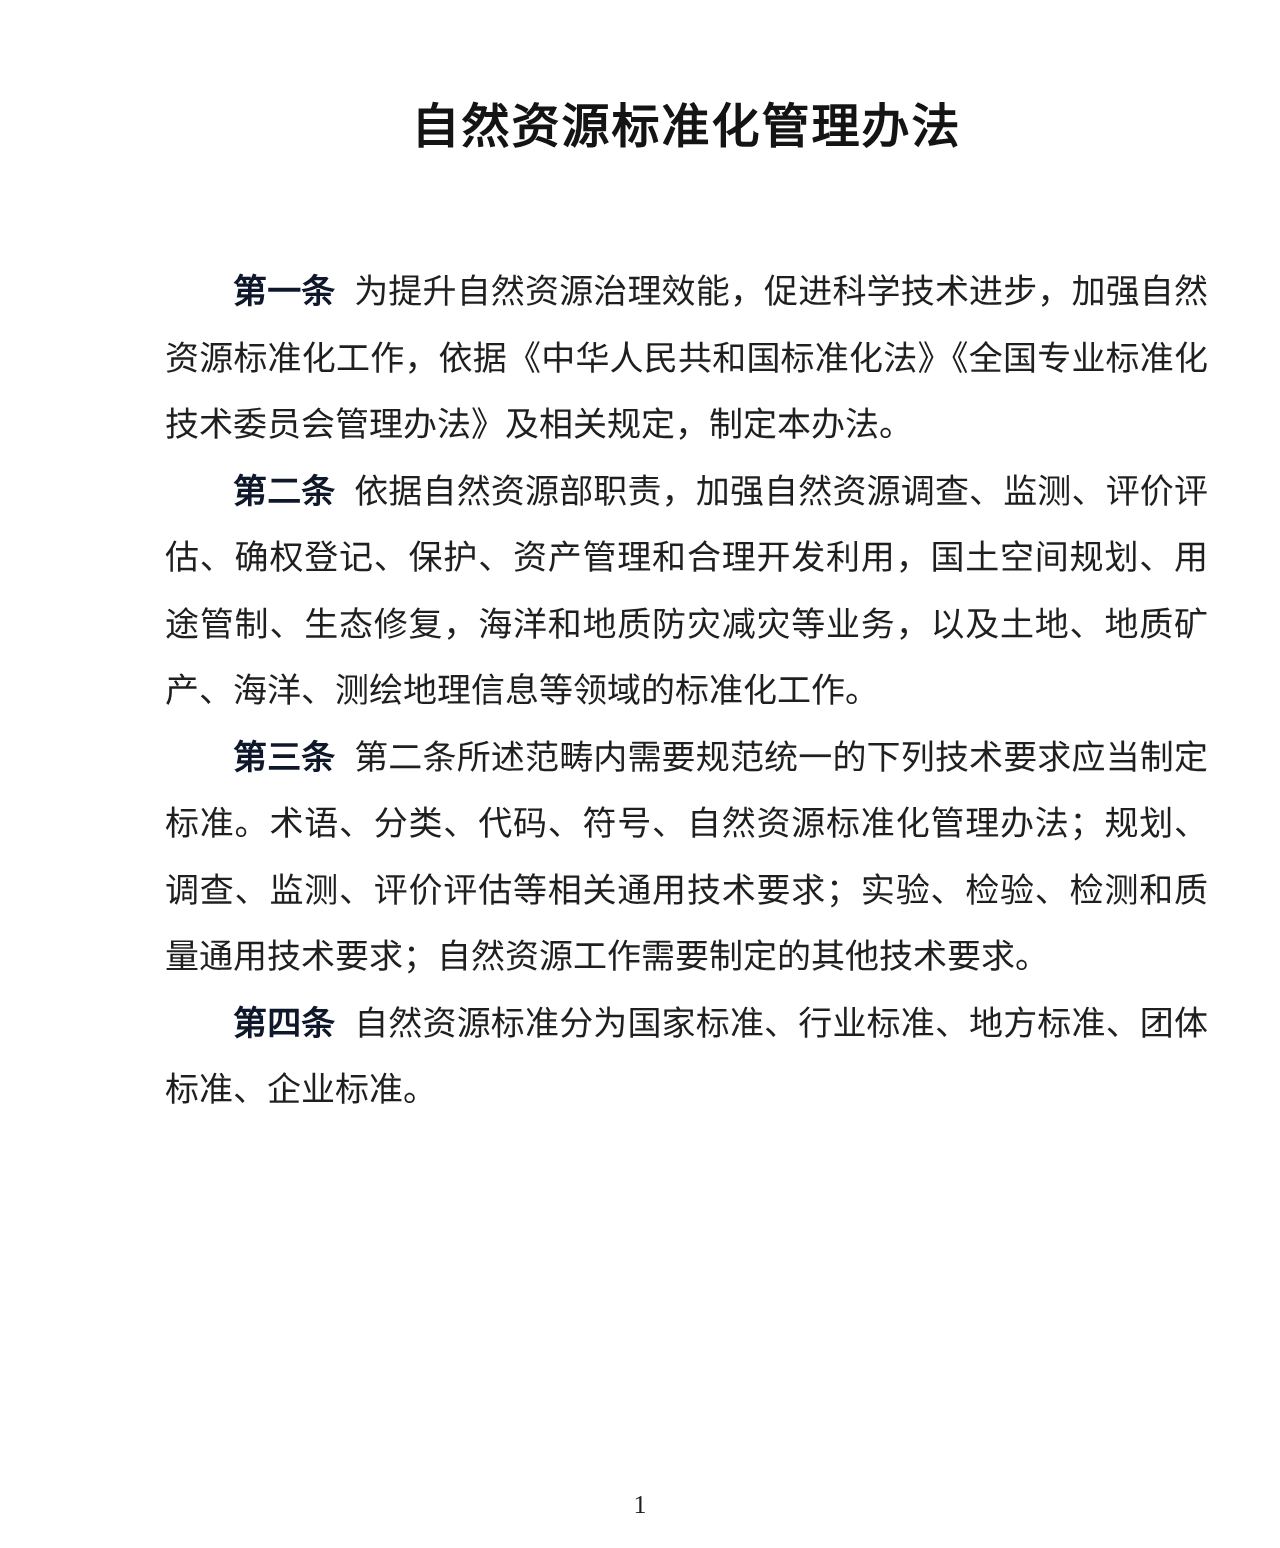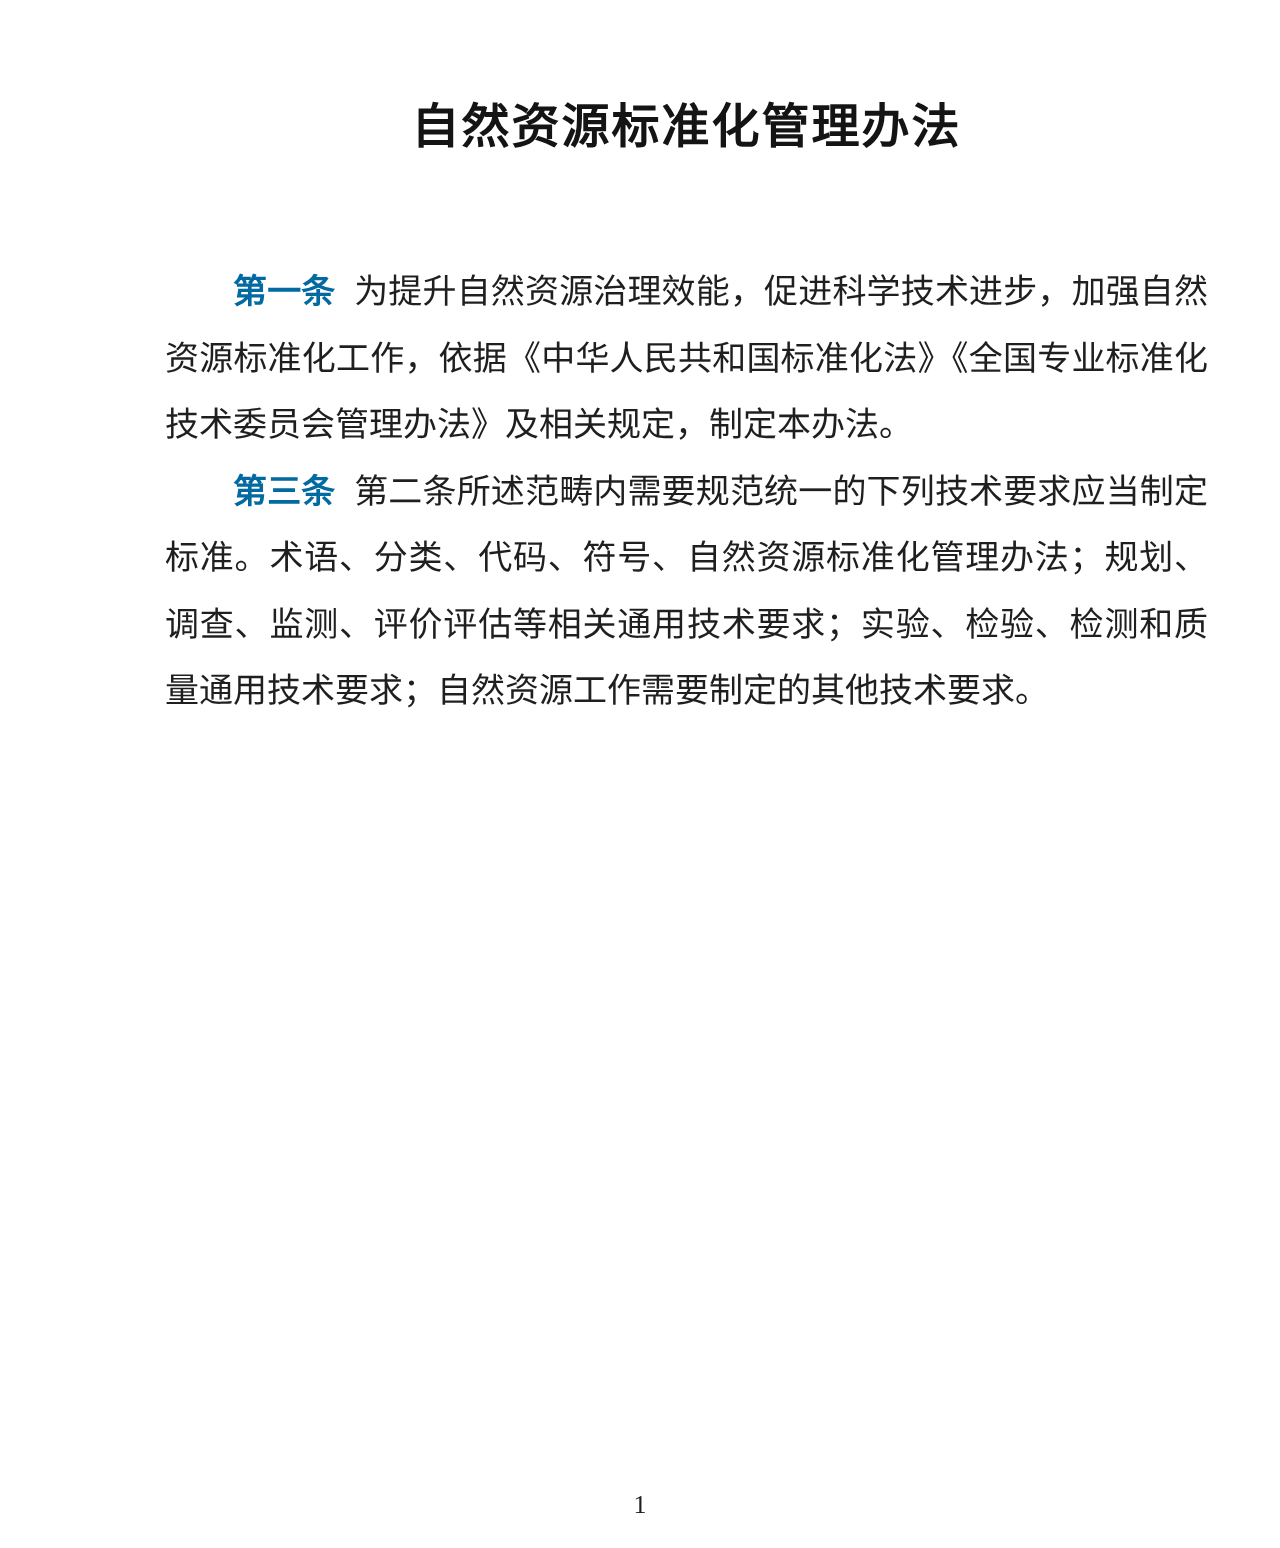--- a/index.html
+++ b/index.html
@@ -35,21 +35,21 @@
     line-height: 66.5px;
     text-align: justify;
     text-justify: inter-character;
   }
   .para {
     margin: 0;
     text-indent: 2em;
   }
   .para .para-label {
     font-weight: 700;
-    color: #0369a1;
+    color: #0f172a;
     margin-right: 0.55em;
   }
   .page-number {
     position: absolute;
     left: 0;
     right: 0;
     bottom: 28px;
     text-align: center;
     font-size: 26px;
     line-height: 30px;
@@ -61,22 +61,24 @@
 <body>
 
 <div class="page">
 
   <h1 class="doc-title">自然资源标准化管理办法</h1>
 
   <div class="doc-body">
 
     <p class="para"><b class="para-label">第一条</b><span>为提升自然资源治理效能，促进科学技术进步，加强自然资源标准化工作，依据《中华人民共和国标准化法》《全国专业标准化技术委员会管理办法》及相关规定，制定本办法。</span></p>
 
+    <p class="para"><b class="para-label">第二条</b><span>依据自然资源部职责，加强自然资源调查、监测、评价评估、确权登记、保护、资产管理和合理开发利用，国土空间规划、用途管制、生态修复，海洋和地质防灾减灾等业务，以及土地、地质矿产、海洋、测绘地理信息等领域的标准化工作。</span></p>
 
     <p class="para"><b class="para-label">第三条</b><span>第二条所述范畴内需要规范统一的下列技术要求应当制定标准。术语、分类、代码、符号、自然资源标准化管理办法；规划、调查、监测、评价评估等相关通用技术要求；实验、检验、检测和质量通用技术要求；自然资源工作需要制定的其他技术要求。</span></p>
 
+    <p class="para"><b class="para-label">第四条</b><span>自然资源标准分为国家标准、行业标准、地方标准、团体标准、企业标准。</span></p>
 
 
   </div>
 
   <div class="page-number">1</div>
 
 </div>
 
 </body></html>

